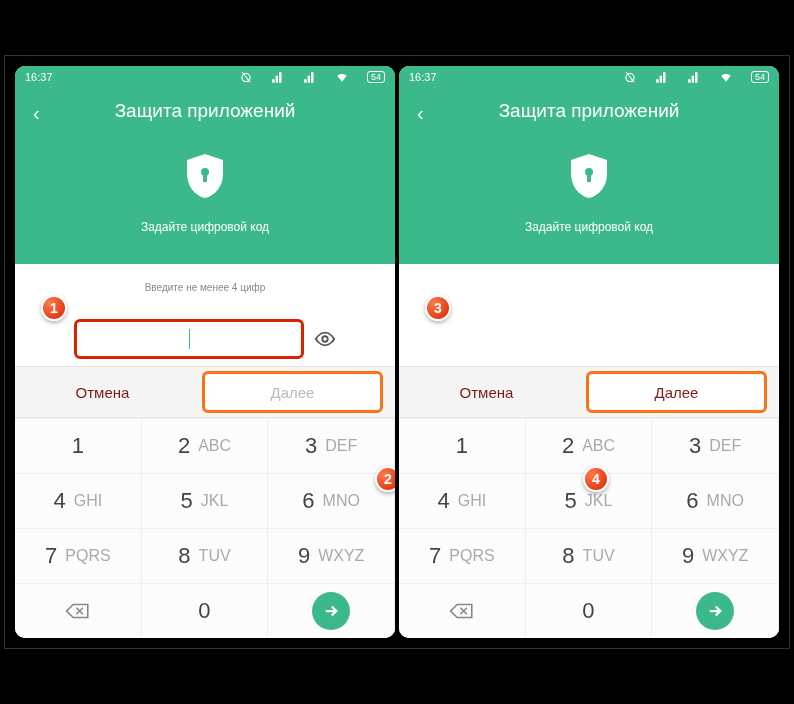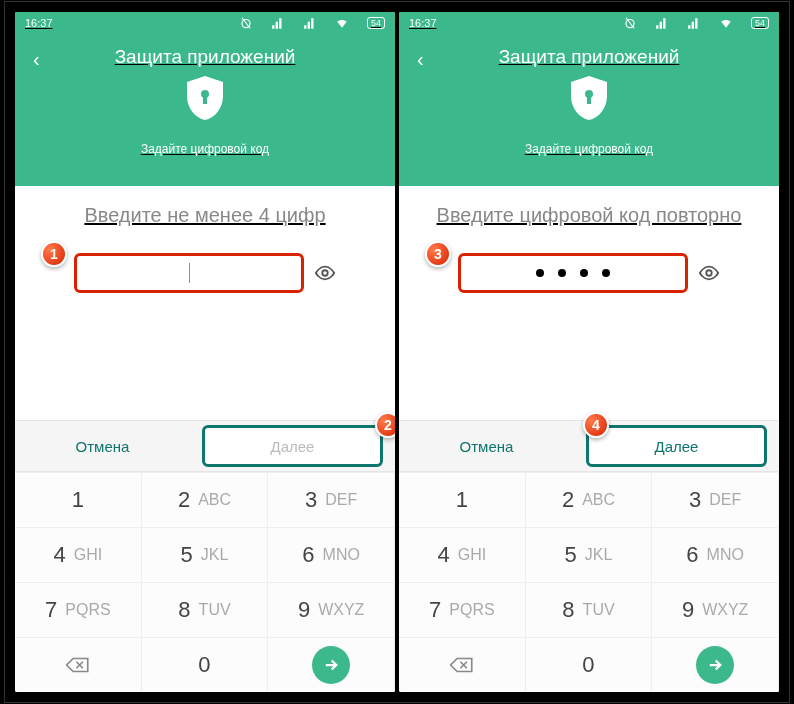--- a/index.html
+++ b/index.html
@@ -1,37 +1,37 @@
 <!DOCTYPE html>
 <html><head>
 <meta charset="utf-8">
 <style>
 * { margin: 0; padding: 0; box-sizing: border-box; }
 body { background: #000; display: flex; justify-content: center; align-items: center; min-height: 100vh; font-family: Arial, sans-serif; }
 .container { display: flex; gap: 4px; background: #000; padding: 10px; border: 1px solid #333; }
-.phone { width: 380px; height: 680px; background: #fff; position: relative; overflow: hidden; border-radius: 2px; text-decoration: underline; }
+.phone { width: 380px; height: 572px; background: #fff; position: relative; overflow: hidden; border-radius: 10px; }
 .status-bar { height: 22px; background: #3cb98a; color: #fff; display: flex; justify-content: space-between; align-items: center; padding: 0 10px; font-size: 11px; }
 .status-icons { display: flex; gap: 18px; align-items: center; }
 .status-icons svg { width: 14px; height: 14px; }
 .header { background: #3cb98a; color: #fff; text-align: center; padding: 12px 10px 30px; position: relative; }
 .back-btn { position: absolute; left: 18px; top: 14px; color: #fff; font-size: 20px; }
-.header-title { font-size: 19px; font-weight: 500; margin-bottom: 6px; }
+.header-title { font-size: 19px; font-weight: 500; margin-bottom: 30px; }
 .shield-icon { margin: 0 auto 16px; }
 .header-subtitle { font-size: 12px; }
 .content { padding: 18px 20px; text-align: center; }
-.hint-text { color: #888; font-size: 20px; margin-bottom: 26px; }
+.hint-text { color: #888; font-size: 10px; margin-bottom: 26px; }
 .input-row { display: flex; align-items: center; gap: 10px; justify-content: center; }
 .pin-input { width: 230px; height: 40px; border: 3px solid #d92200; border-radius: 6px; display: flex; align-items: center; justify-content: center; position: relative; background: #fff; }
 .pin-input.cursor::after { content: ''; width: 1px; height: 20px; background: #3cb98a; position: absolute; left: 50%; }
 .pin-dots { display: flex; gap: 14px; }
 .pin-dot { width: 8px; height: 8px; border-radius: 50%; background: #000; }
 .eye-icon { color: #555; }
 .action-bar { position: absolute; bottom: 220px; left: 0; right: 0; height: 52px; background: #f5f5f5; display: flex; border-top: 1px solid #e5e5e5; border-bottom: 1px solid #e5e5e5; }
-.action-btn { flex: 1; display: flex; align-items: center; justify-content: center; font-size: 15px; color: #0f766e; }
-.action-btn.highlighted { margin: 4px 12px; border: 3px solid #0f766e; border-radius: 6px; background: #fff; }
+.action-btn { flex: 1; display: flex; align-items: center; justify-content: center; font-size: 15px; color: #7f1d1d; }
+.action-btn.highlighted { margin: 4px 12px; border: 3px solid #f97316; border-radius: 6px; background: #fff; }
 .action-btn.disabled { color: #bbb; }
 .keypad { position: absolute; bottom: 0; left: 0; right: 0; height: 220px; background: #fcfcfc; display: grid; grid-template-columns: repeat(3, 1fr); grid-template-rows: repeat(4, 1fr); }
 .key { display: flex; align-items: center; justify-content: center; gap: 8px; border-top: 1px solid #eee; border-right: 1px solid #eee; }
 .key-num { font-size: 22px; color: #444; }
 .key-letters { font-size: 16px; color: #aaa; }
 .key-backspace svg { width: 26px; height: 20px; color: #888; }
 .key-enter { background: #3cb98a; width: 38px; height: 38px; border-radius: 50%; margin: auto; display: flex; align-items: center; justify-content: center; }
 .key-enter svg { width: 18px; height: 18px; color: #fff; }
 .badge { position: absolute; width: 26px; height: 26px; border-radius: 50%; background: radial-gradient(circle at 30% 30%, #ff7a4a, #d92200); border: 2px solid #fff; display: flex; align-items: center; justify-content: center; color: #fff; font-weight: bold; font-size: 14px; box-shadow: 0 2px 4px rgba(0,0,0,0.3); z-index: 10; }
 .badge-1 { top: 229px; left: 26px; }
@@ -168,37 +168,20 @@
     <div class="header">
       <span class="back-btn">‹</span>
       <div class="header-title">Защита приложений</div>
       <svg class="shield-icon" width="44" height="48" viewBox="0 0 44 48" fill="#fff">
           <path d="M22 2L4 8v14c0 12 8 22 18 24 10-2 18-12 18-24V8L22 2z"></path>
           <circle cx="22" cy="20" r="4" fill="#3cb98a"></circle>
           <rect x="20" y="22" width="4" height="8" fill="#3cb98a"></rect>
         </svg>
       <div class="header-subtitle">Задайте цифровой код</div>
     </div>
-    <div class="content">
-      <div class="hint-text">Введите цифровой код повторно</div>
-      <div class="input-row">
-        <div class="pin-input">
-          <div class="pin-dots">
-            <div class="pin-dot"></div>
-            <div class="pin-dot"></div>
-            <div class="pin-dot"></div>
-            <div class="pin-dot"></div>
-          </div>
-        </div>
-        <svg class="eye-icon" width="22" height="22" viewBox="0 0 24 24" fill="none" stroke="currentColor" stroke-width="2">
-            <path d="M2 12s4-7 10-7 10 7 10 7-4 7-10 7-10-7-10-7z"></path>
-            <circle cx="12" cy="12" r="3"></circle>
-          </svg>
-      </div>
-    </div>
     <div class="action-bar">
       <div class="action-btn">Отмена</div>
       <div class="action-btn highlighted">Далее</div>
     </div>
     <div class="keypad">
       <div class="key">
           <span class="key-num">1</span>
         </div>
       <div class="key">
           <span class="key-num">2</span>

